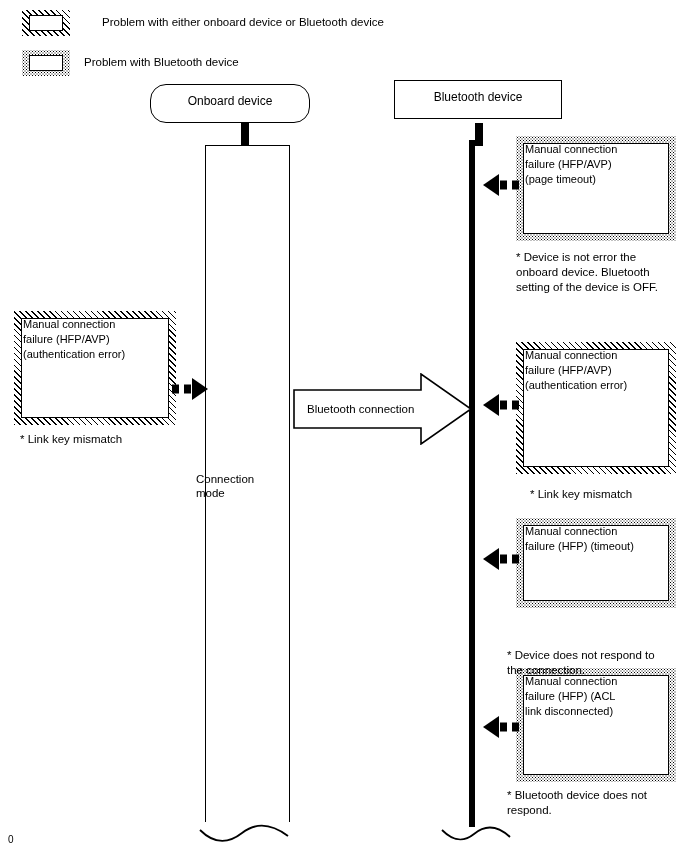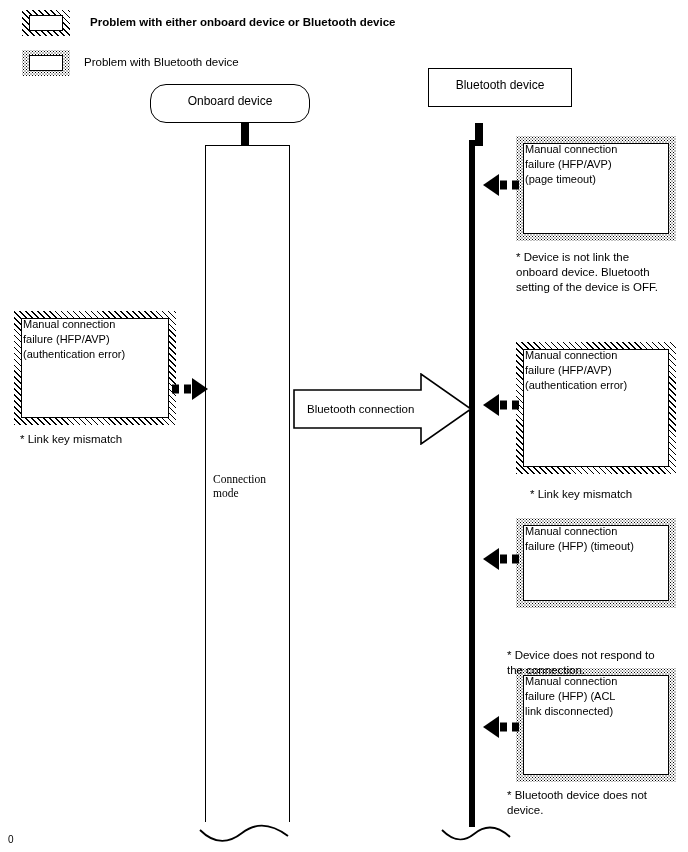--- a/index.html
+++ b/index.html
@@ -141,39 +141,39 @@
 </style>
 </head>
 <body>
 
 <div id="page">
 
   <div class="legend-row" style="left:22px; top:8px;">
     <div class="legend-swatch hatch" style="left:0; top:2px;">
       <div class="inner"></div>
     </div>
-    <div class="legend-text" style="left:68px; top:7px;font-weight:bold;">Problem with either onboard device or Bluetooth device</div>
+    <div class="legend-text" style="left:80px; top:7px;">Problem with either onboard device or Bluetooth device</div>
   </div>
 
   <div class="legend-row" style="left:22px; top:48px;">
     <div class="legend-swatch stipple" style="left:0; top:2px;">
       <div class="inner"></div>
     </div>
     <div class="legend-text" style="left:62px; top:7px;">Problem with Bluetooth device</div>
   </div>
 
   <div class="head-box" style="left:150px; top:84px; width:160px; height:39px;border-radius:16px;">Onboard device</div>
 
-  <div class="head-box" style="left:394px; top:68px; width:144px; height:39px;margin-left:34px;">Bluetooth device</div>
+  <div class="head-box" style="left:394px; top:80px; width:168px; height:39px;">Bluetooth device</div>
 
   <div class="stem" style="left:241px; top:123px; width:8px; height:23px;"></div>
 
   <div class="lifeline-box" style="left:205px; top:145px; width:85px; height:677px;"></div>
 
-  <div class="lifeline-label" style="left:213px; top:472px; width:80px;font-family:Liberation Serif, serif;">
+  <div class="lifeline-label" style="left:196px; top:472px; width:80px;">
     <span>Connection</span><br>
     <span>mode</span>
   </div>
 
   <svg class="break-svg" style="left:196px; top:806px;" width="104" height="36">
     <path d="M4,24 C18,38 32,38 46,27 C60,16 76,18 92,30" stroke="#000" stroke-width="1.8" fill="none"></path>
   </svg>
 
   <div class="stem" style="left:475px; top:123px; width:8px; height:23px;"></div>
 
@@ -211,21 +211,21 @@
 
   <div class="fault stipple" style="left:516px; top:136px; width:160px; height:105px;">
     <div class="fbody"></div>
     <div class="ftext">
       <span>Manual connection</span><br>
       <span>failure (HFP/AVP)</span><br>
       <span>(page timeout)</span>
     </div>
   </div>
   <div class="note" style="left:516px; top:250px; width:168px;">
-    <span>* Device is not link the</span><br>
+    <span>* Device is not error the</span><br>
     <span>onboard device. Bluetooth</span><br>
     <span>setting of the device is OFF.</span>
   </div>
 
   <div class="dash-arrow" style="left:477px; top:172px;">
     <svg width="42" height="26" viewBox="0 0 42 26">
       <line x1="42" y1="13" x2="20" y2="13" stroke="#000" stroke-width="9" stroke-dasharray="7,5"></line>
       <path d="M22,2 L6,13 L22,24 Z" fill="#000"></path>
     </svg>
   </div>
@@ -269,21 +269,21 @@
   <div class="fault stipple" style="left:516px; top:668px; width:160px; height:114px;">
     <div class="fbody"></div>
     <div class="ftext">
       <span>Manual connection</span><br>
       <span>failure (HFP) (ACL</span><br>
       <span>link disconnected)</span>
     </div>
   </div>
   <div class="note" style="left:507px; top:788px; width:180px;">
     <span>* Bluetooth device does not</span><br>
-    <span>device.</span>
+    <span>respond.</span>
   </div>
 
   <div class="dash-arrow" style="left:477px; top:714px;">
     <svg width="42" height="26" viewBox="0 0 42 26">
       <line x1="42" y1="13" x2="20" y2="13" stroke="#000" stroke-width="9" stroke-dasharray="7,5"></line>
       <path d="M22,2 L6,13 L22,24 Z" fill="#000"></path>
     </svg>
   </div>
 
   <div class="corner-zero" style="left:8px; top:834px;">0</div>

